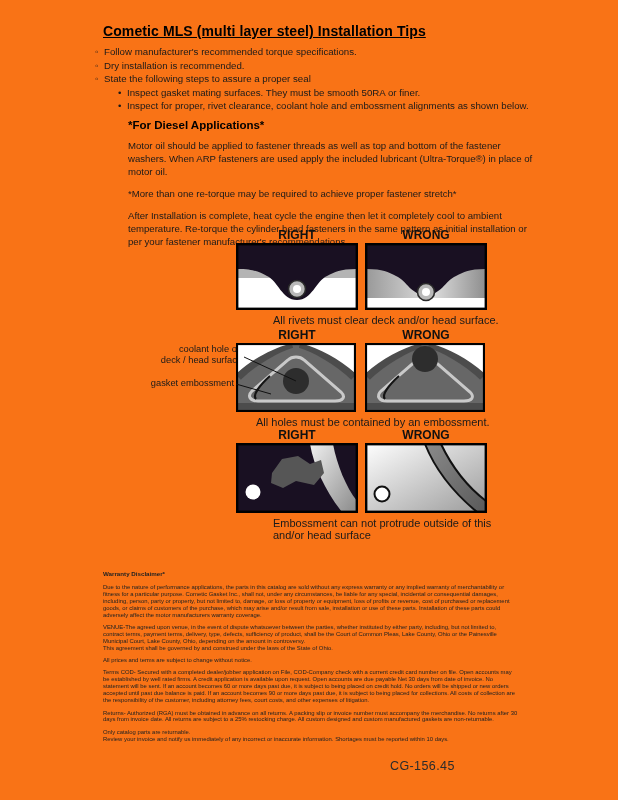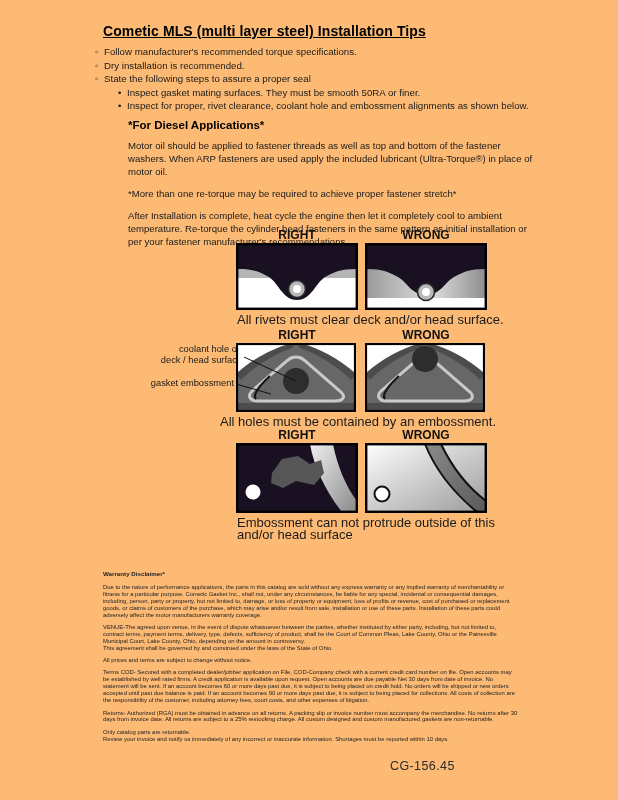--- a/index.html
+++ b/index.html
@@ -1,36 +1,36 @@
 <!DOCTYPE html>
 <html><head>
 <meta charset="utf-8">
 <style>
   html,body { margin:0; padding:0; background:#e8e8e8; }
   .page {
     position:relative; width:618px; height:800px; margin:0 auto;
-    background:#fdba74; overflow:hidden;
+    background:#f97316; overflow:hidden;
     font-family:"Liberation Sans", sans-serif; color:#111;
   }
   .title {
     position:absolute; left:103px; top:23px;
     font-size:14px; font-weight:bold; text-decoration:underline;
     letter-spacing:0.1px; color:#000;
   }
   .tips { position:absolute; left:95px; top:45px; width:440px; font-size:9.7px; color:#1a1a1a; }
   .tip-row { display:flex; line-height:13.6px; }
   .tip-row.indent1 { margin-left:23px; }
   .tip-marker { width:9px; flex:0 0 9px; }
   .diesel { position:absolute; left:103px; top:119px; width:412px; font-size:9.6px; line-height:13px; color:#1a1a1a;margin-left:25px; }
   .diesel-heading { font-size:11.5px; font-weight:bold; margin:0 0 7px 0; color:#000; }
   .diesel p { margin:0 0 9px 0; }
   .dw-label { position:absolute; width:122px; text-align:center; font-size:12px; font-weight:bold; color:#111; }
   .panel { position:absolute; }
   .panel svg { display:block; }
-  .caption { position:absolute; font-size:13px; line-height:12px; color:#1a1a1a; white-space:pre-line; }
+  .caption { position:absolute; font-size:11px; line-height:12px; color:#1a1a1a; white-space:pre-line;margin-left:36px; }
   .ann { position:absolute; text-align:right; font-size:9.3px; line-height:11px; color:#1a1a1a; white-space:pre-line; }
   .warranty { position:absolute; left:103px; top:571px; width:415px; font-size:5.9px; line-height:6.9px; color:#222; }
   .warranty-heading { font-size:6.2px; font-weight:bold; margin:0 0 6px 0; }
   .warranty p { margin:0 0 5.5px 0; white-space:pre-line; }
   .docnum { position:absolute; left:390px; top:759px; font-size:12.5px; letter-spacing:0.4px; color:#2b2b2b; }
   .overlay { position:absolute; left:0; top:0; pointer-events:none; }
 </style>
 </head>
 <body>
 

